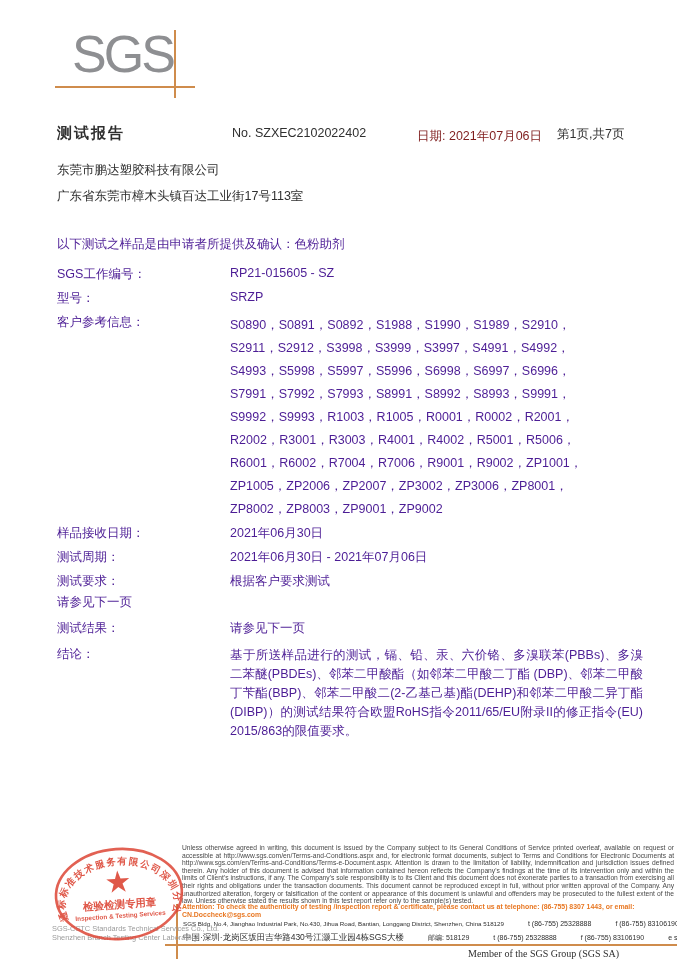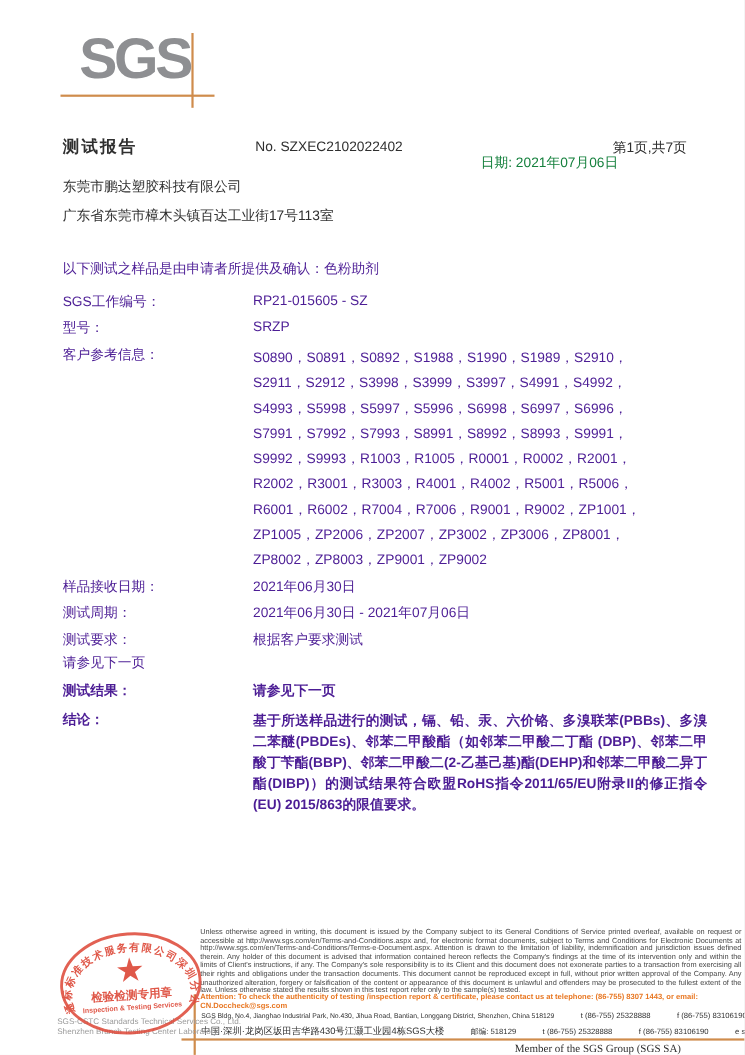--- a/index.html
+++ b/index.html
@@ -5,45 +5,45 @@
   * { margin:0; padding:0; box-sizing:border-box; }
   html,body { background:#e9e9e9; }
   body { font-family:"Liberation Sans","DejaVu Sans",sans-serif; }
   .page {
     position:relative; width:677px; height:959px; margin:0 auto;
     background:#ffffff; overflow:hidden; color:#333;
   }
   
   .logo-text {
     position:absolute; left:72px; top:28px;
-    font-size:52px; font-weight:bold; color:#8e8f92;
+    font-size:52px; font-weight:normal; color:#8e8f92;
     letter-spacing:-3px; line-height:1;
   }
   .logo-hline { position:absolute; left:55px; top:86px; width:140px; height:2px; background:#cf8c4c; }
   .logo-vline { position:absolute; left:174px; top:30px; width:2px; height:68px; background:#cf8c4c; }
 
   
   .title-row { position:absolute; left:57px; top:124px; width:585px; height:20px; font-size:12.5px;text-decoration:underline; }
   .doc-title { position:absolute; left:0; top:0; font-size:15px; font-weight:bold; letter-spacing:2px; color:#2f2f2f; }
   .report-no { position:absolute; left:175px; top:2px; color:#2f2f2f; }
-  .report-date { position:absolute; left:360px; top:16px; color:#15803d;margin-left:20px; }
+  .report-date { position:absolute; left:360px; top:4px; color:#7f1d1d; }
   .page-info { position:absolute; left:500px; top:2px; color:#2f2f2f; }
 
   
   .applicant { position:absolute; left:57px; top:162px; width:560px; font-size:12.5px; color:#2f2f2f; }
   .applicant div { margin-bottom:9px; }
 
   
   .main { position:absolute; left:57px; top:236px; width:586px; font-size:12.5px; color:#4c1d95; }
   .statement { margin-bottom:13px; }
   .frow { display:grid; grid-template-columns:173px 1fr; margin-bottom:7px; }
   .frow .lbl { white-space:nowrap; }
   .refline { line-height:23px; }
   .frow.tight { margin-bottom:4px; }
-  .frow.gapbefore { margin-top:9px;font-weight:bold; }
+  .frow.gapbefore { margin-top:9px; }
   .conclusion { line-height:19px; text-align:justify; }
 
   
   .legal {
     position:absolute; left:182px; top:844px; width:492px;
     font-size:6.7px; line-height:7.6px; text-align:justify; color:#484848;
   }
   .attention {
     position:absolute; left:182px; top:903px; width:492px;
     font-size:6.9px; line-height:7.6px; font-weight:bold; color:#e87722;

